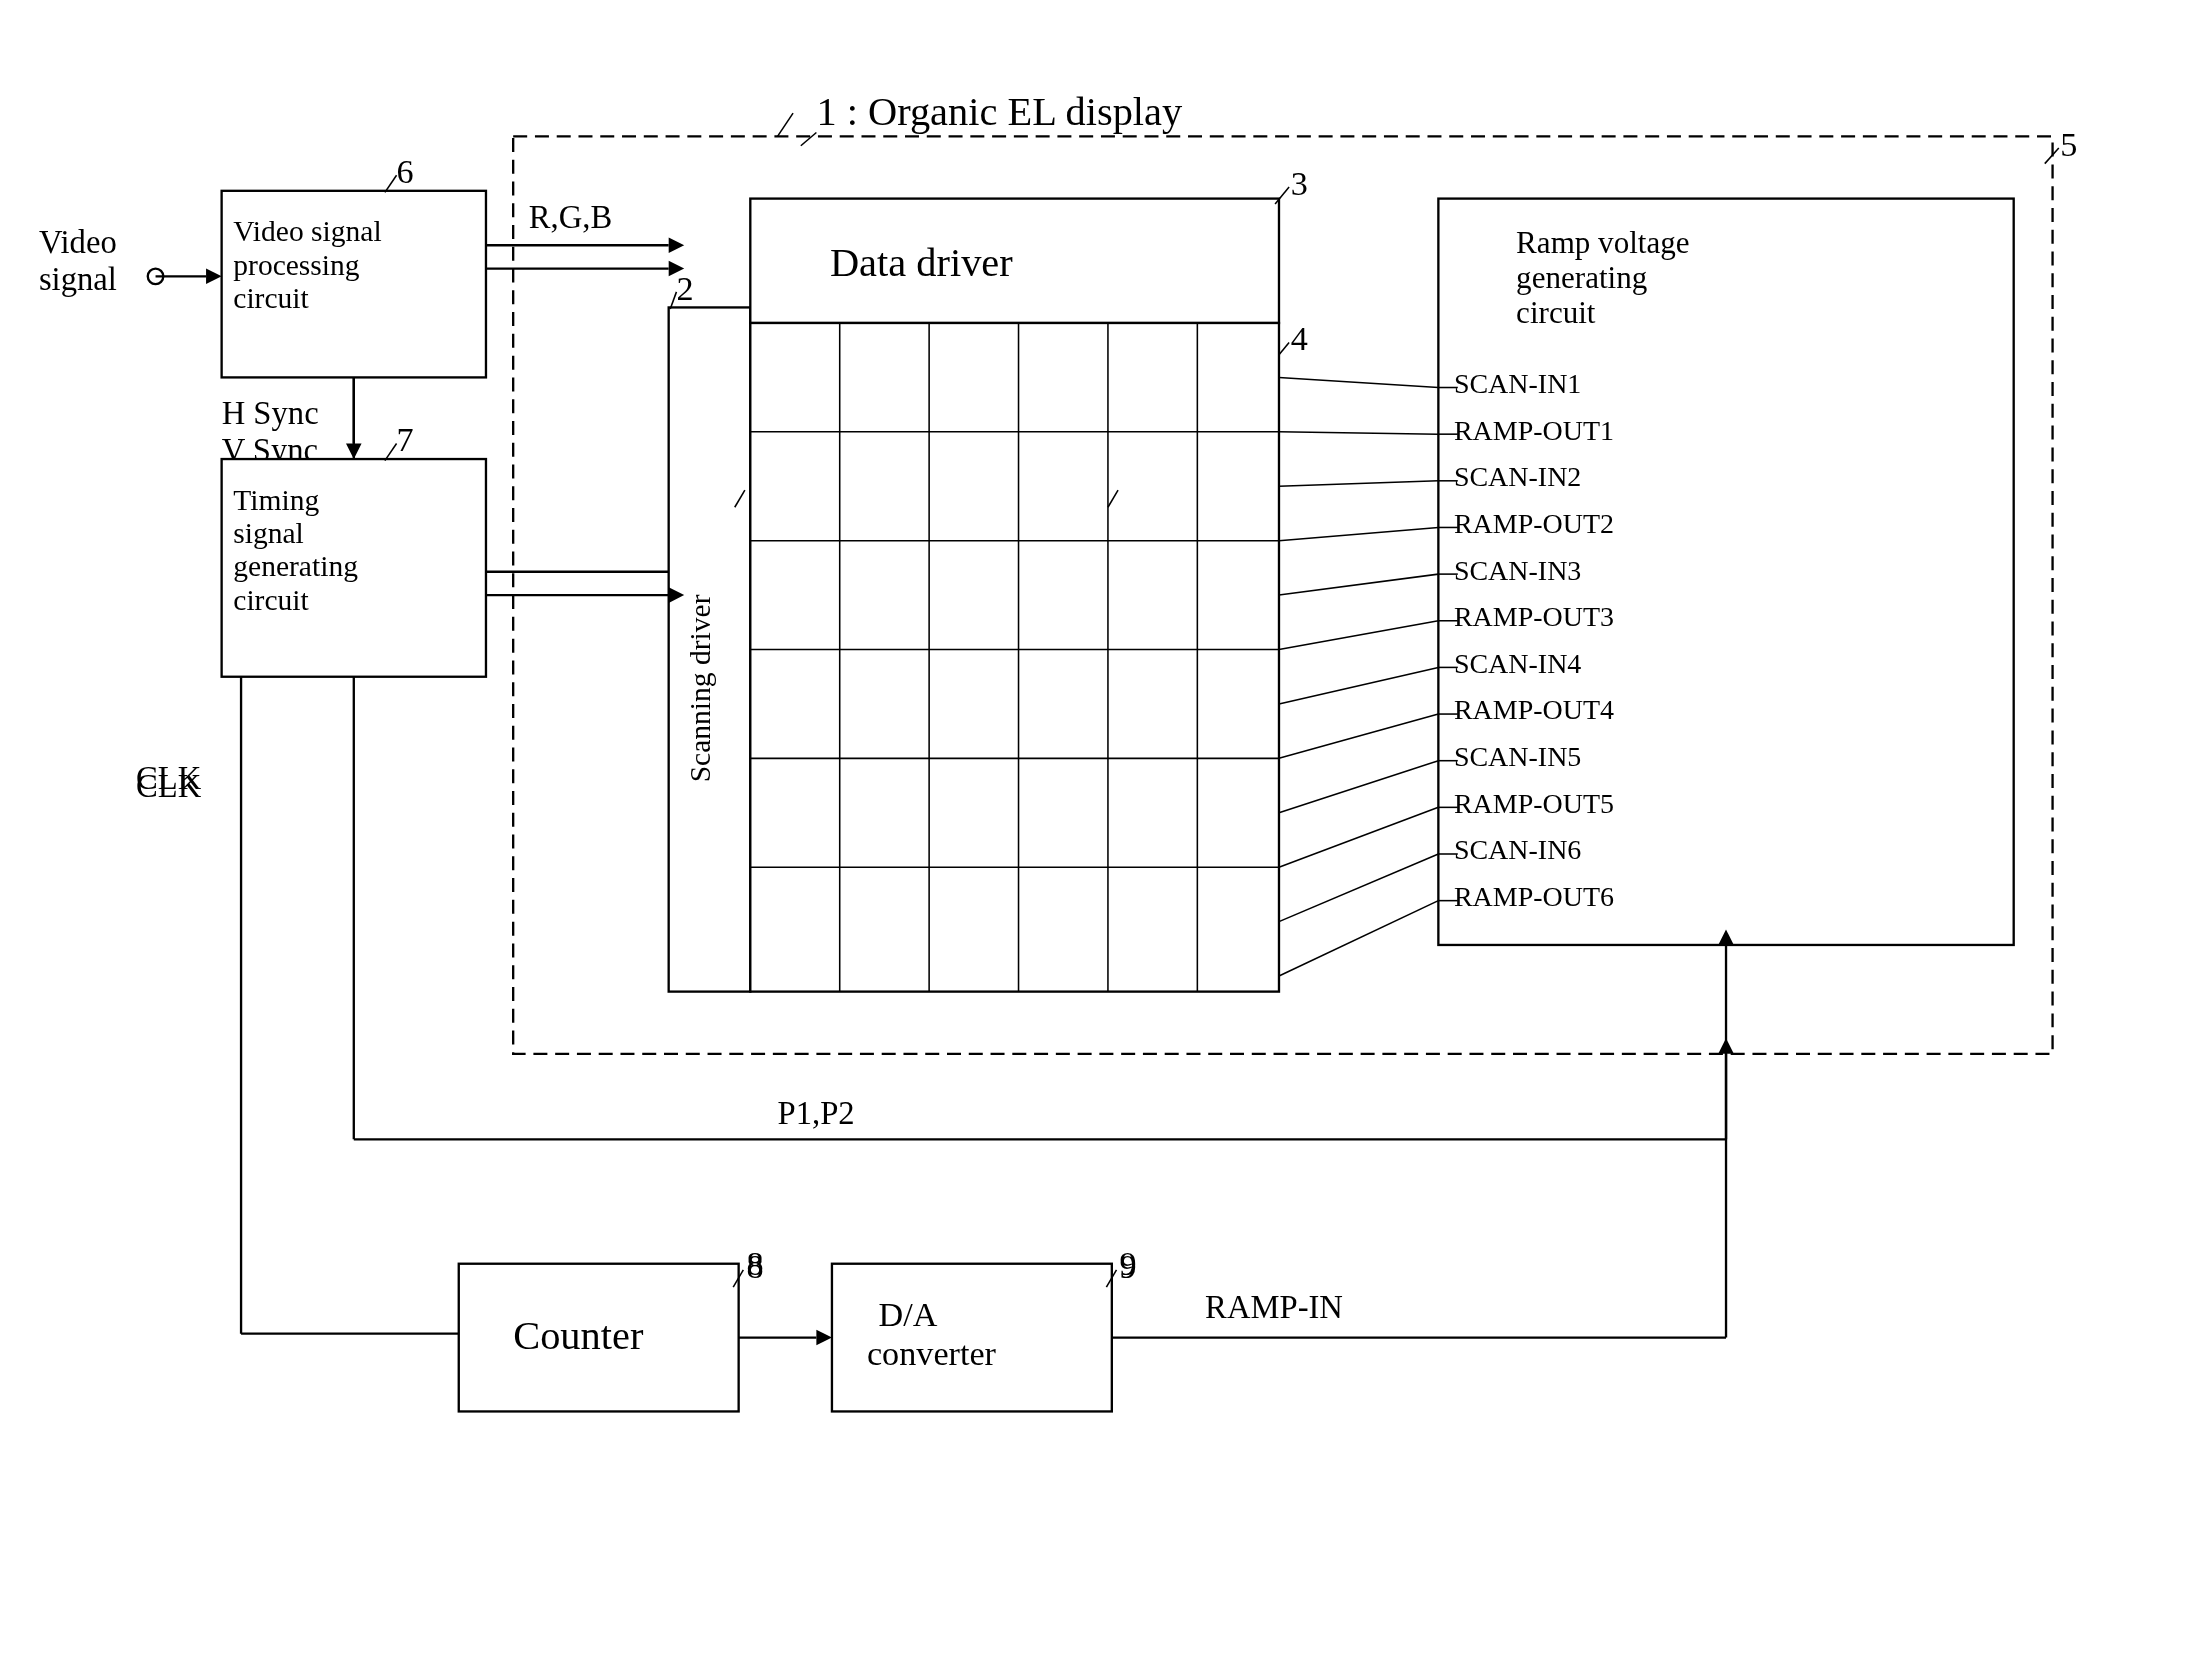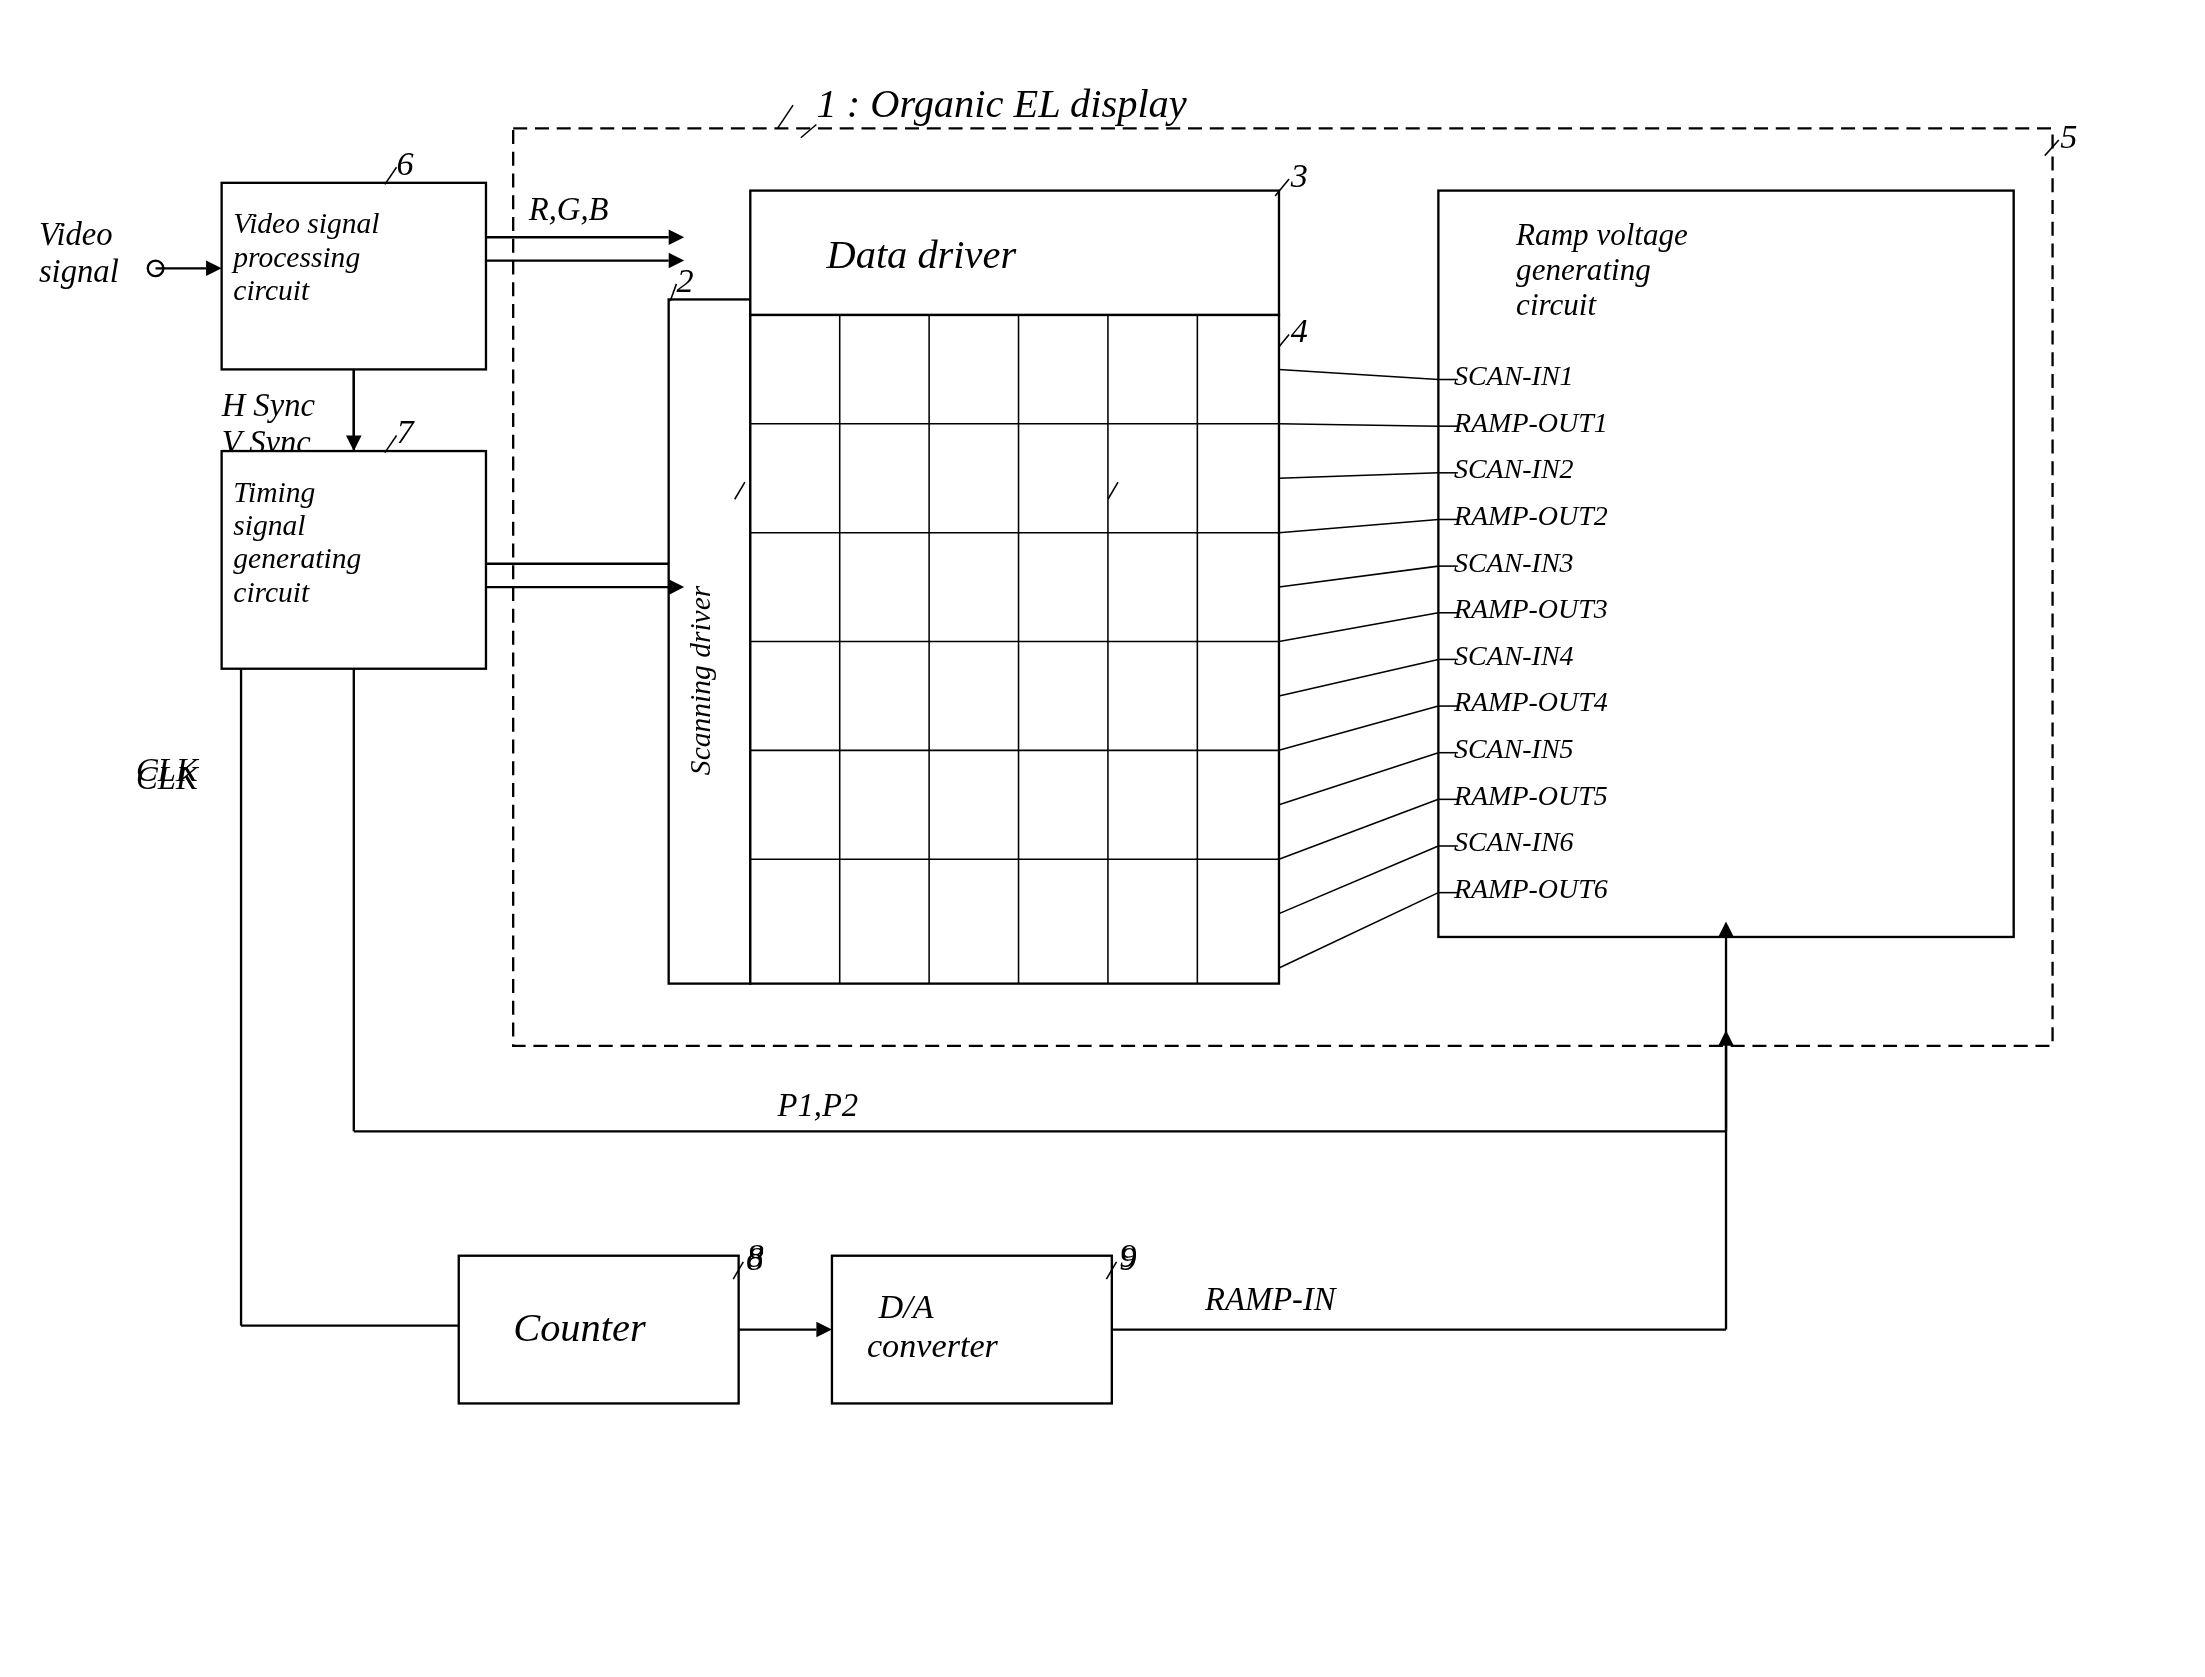--- a/index.html
+++ b/index.html
@@ -6,24 +6,23 @@
     body {
       background: #ffffff;
       font-family: 'Times New Roman', Times, serif;
       width: 2205px;
       height: 1677px;
       position: relative;
       overflow: hidden;
     }
     .diagram-container {
       position: absolute;
-      top: 4px; left: 0;
+      top: 12px; left: 0;
       width: 2205px;
       height: 1648px;
-      font-style: italic;
     }
     svg {
       position: absolute;
       top: 0; left: 0;
       width: 2205px;
       height: 1677px;
     }
     text {
       font-family: 'Times New Roman', Times, serif;
     }

